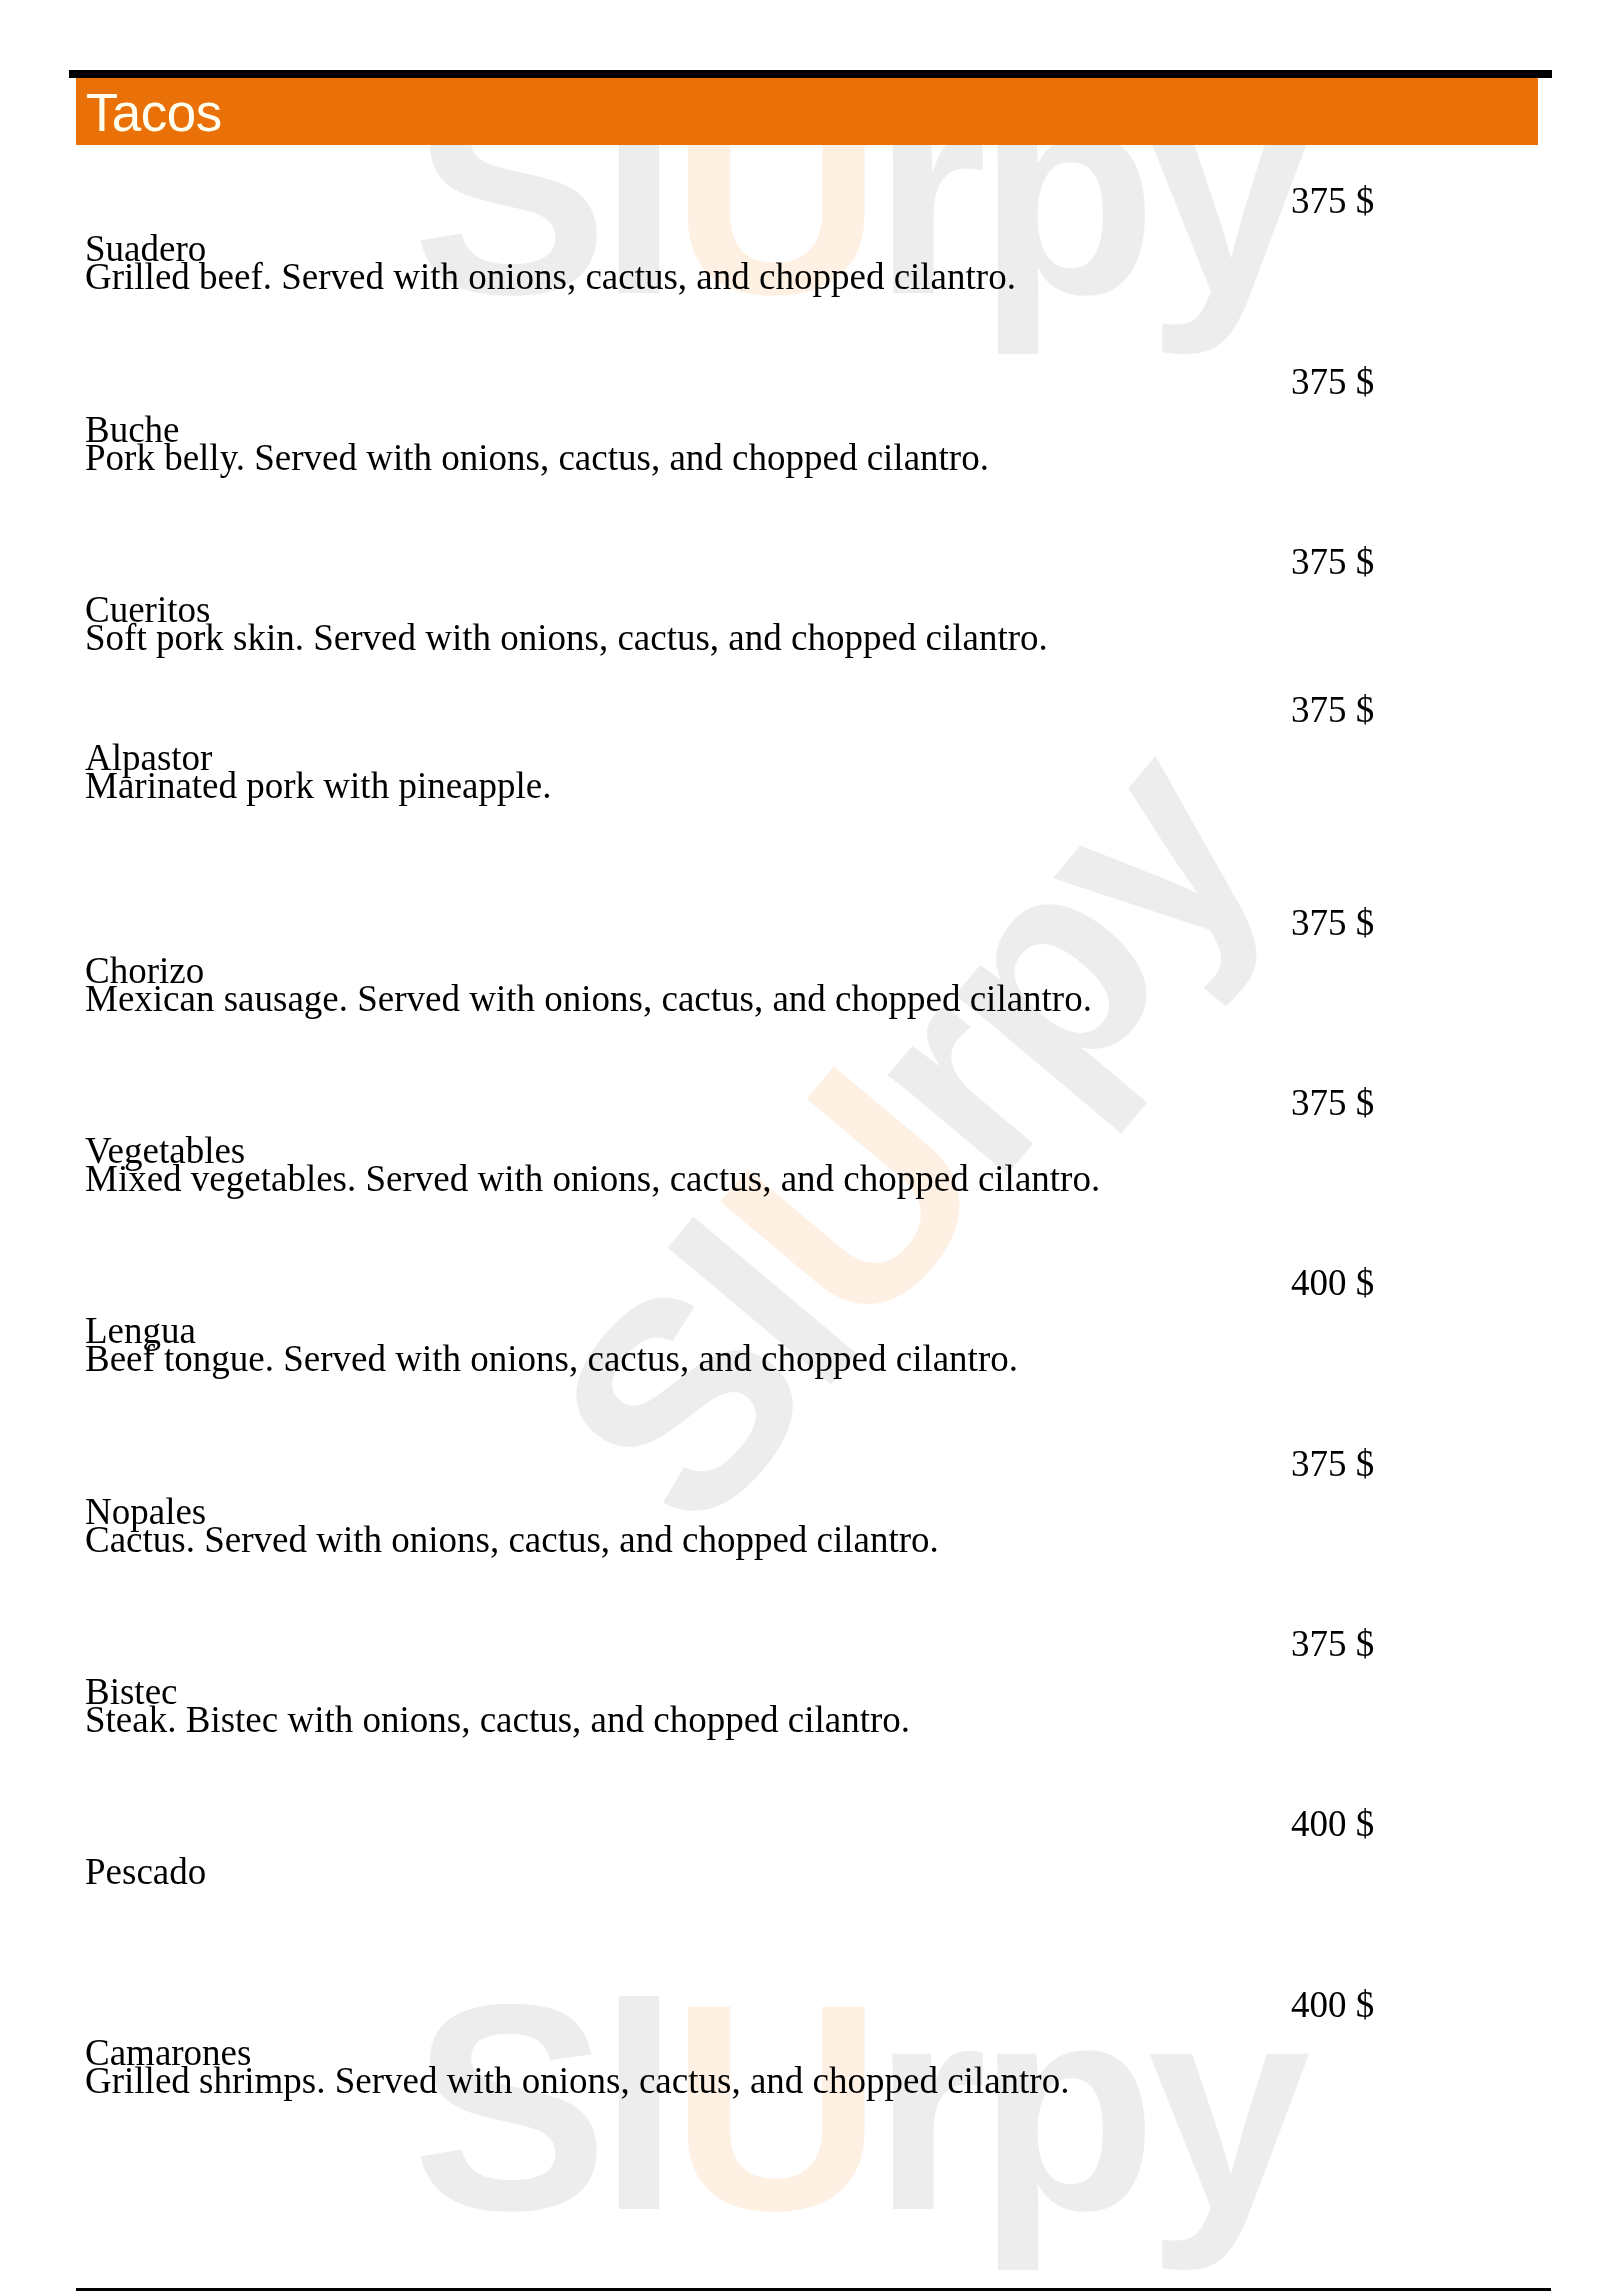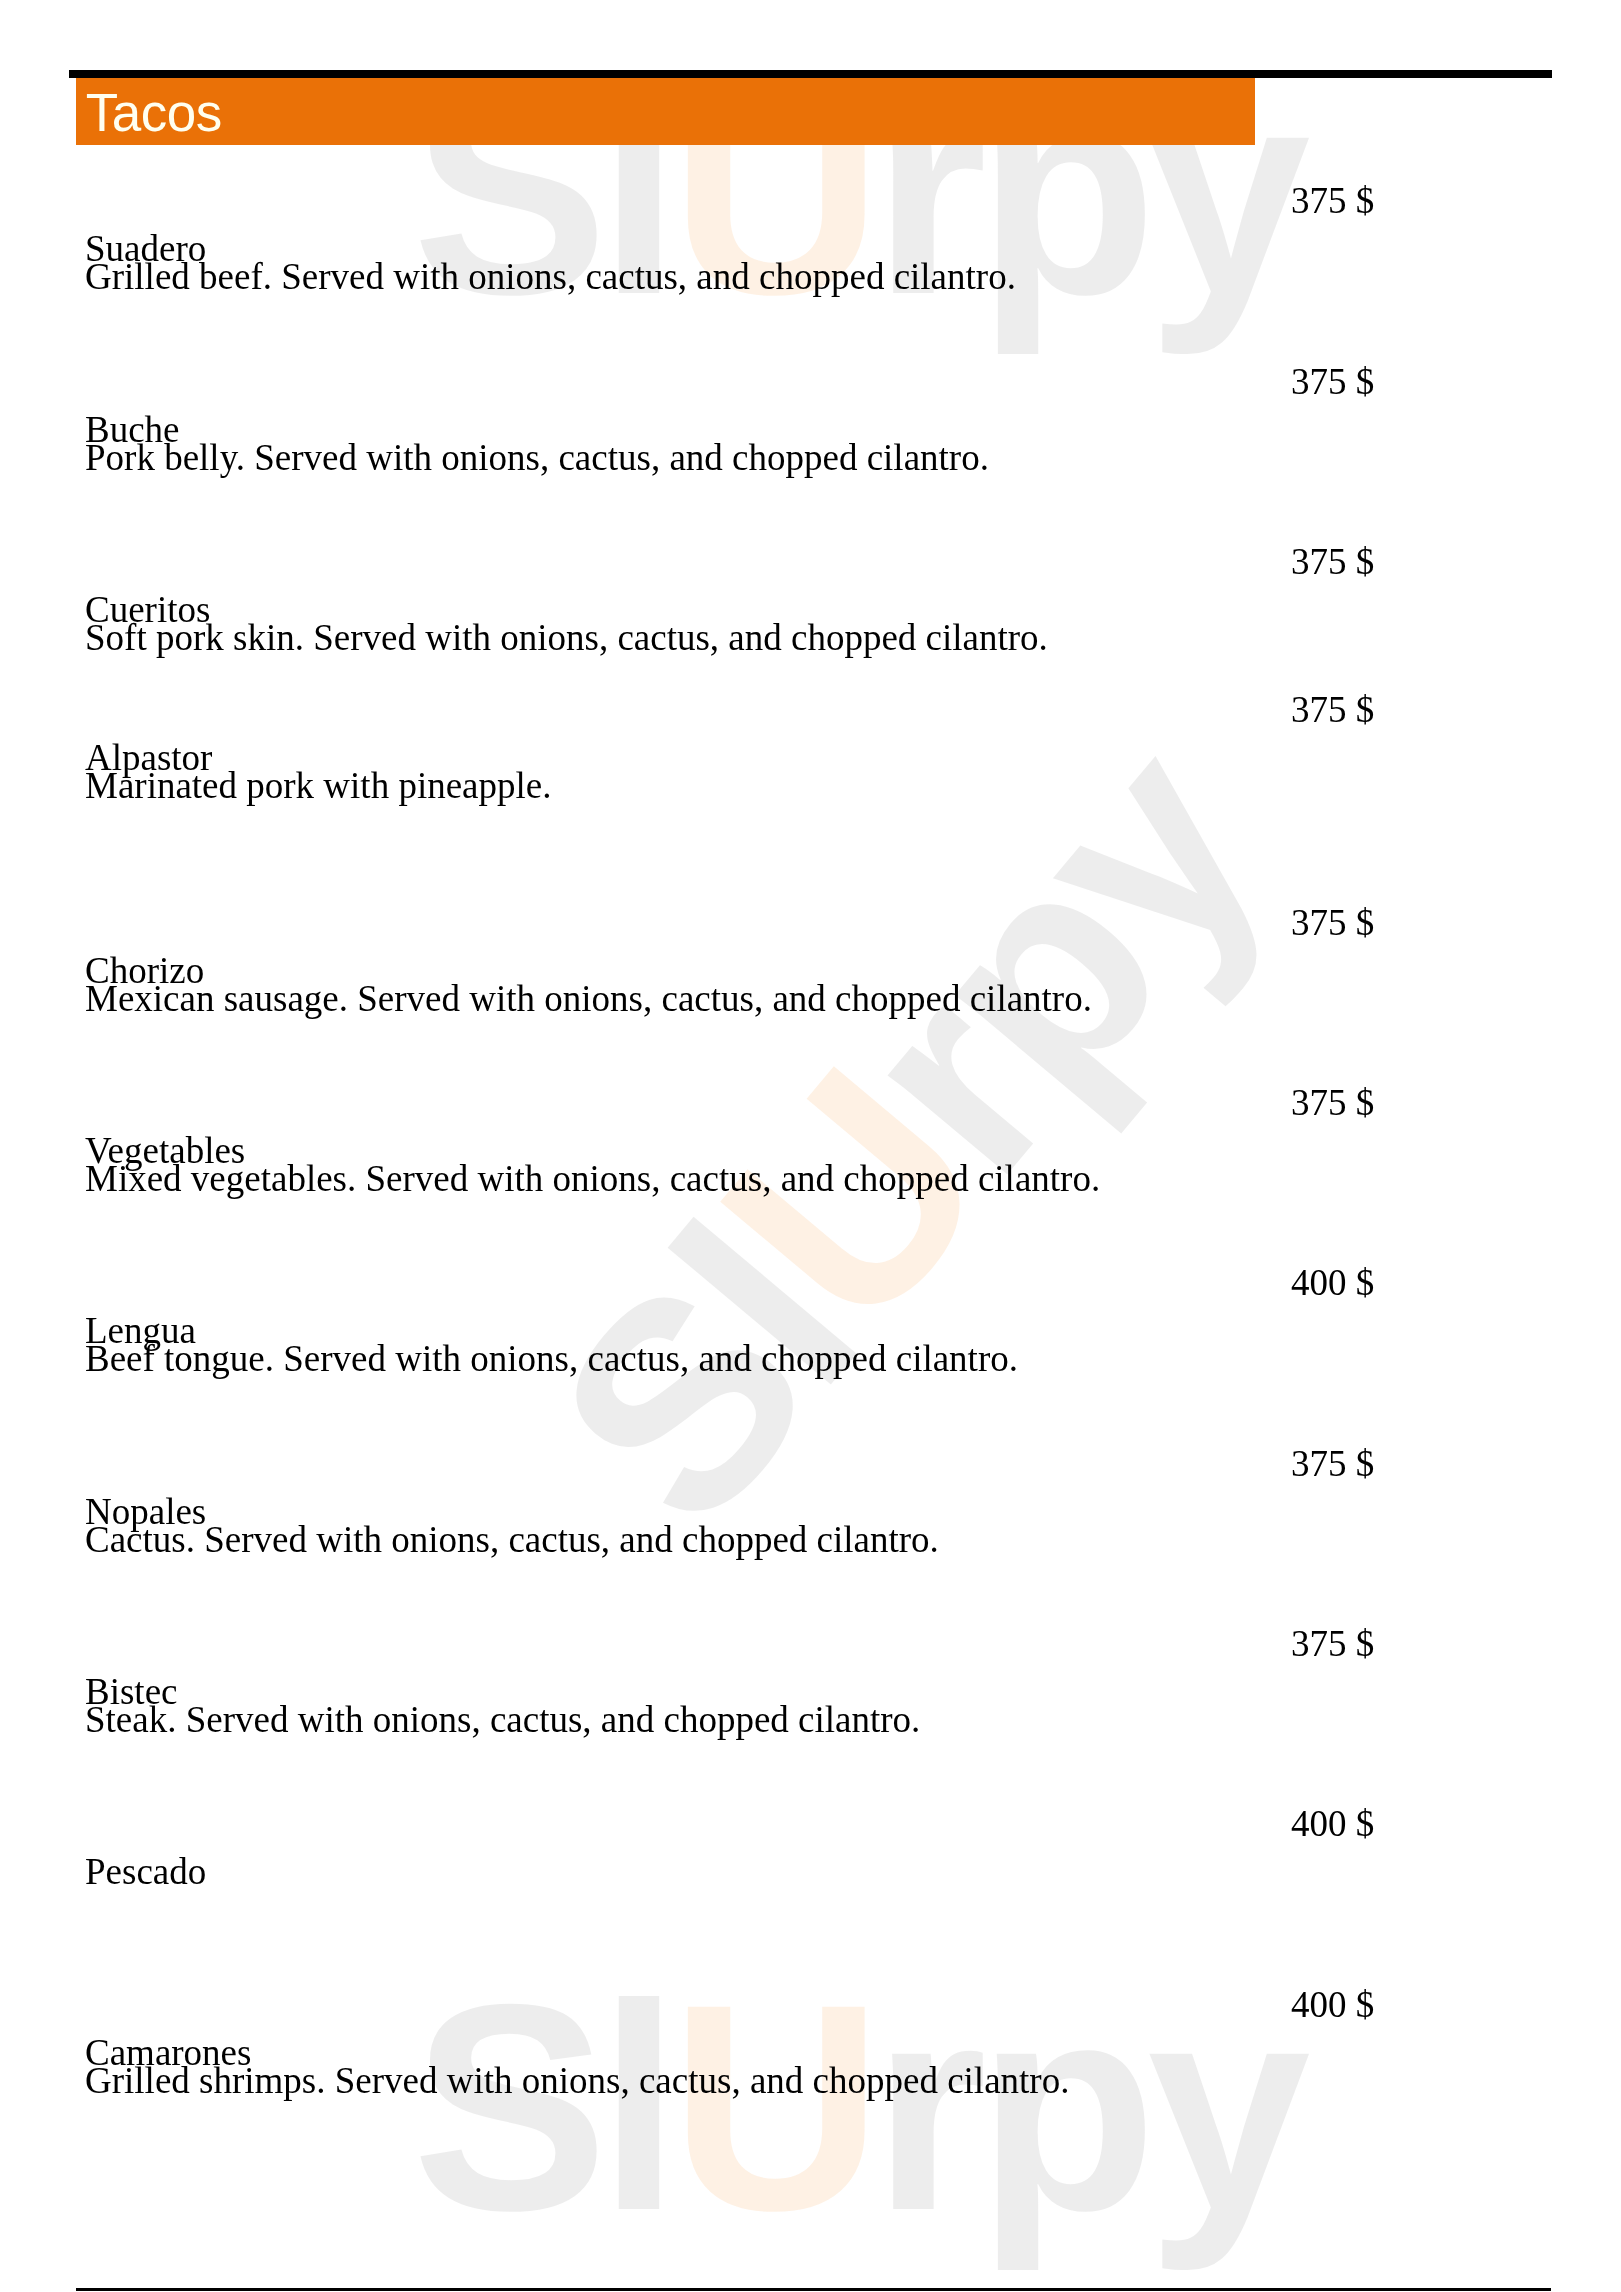--- a/index.html
+++ b/index.html
@@ -18,21 +18,21 @@
     }
     .watermark .u { color: rgba(250,170,90,0.16); }
     .wm-top { left: 412px; top: 44px; }
     .wm-mid { left: 461px; top: 990px; transform: rotate(-50deg); transform-origin: center; }
     .wm-bot { left: 412px; top: 1960px; }
     .rule-top {
       position: absolute; left: 69px; top: 70px; width: 1483px; height: 7.8px;
       background: #000000; z-index: 2;
     }
     .header-bar {
-      position: absolute; left: 76px; top: 77px; width: 1179px; height: 68px;
+      position: absolute; left: 76px; top: 77px; width: 1462px; height: 68px;
       background: #EA7107; z-index: 1;
     }
     .header-title {
       position: absolute; left: 9.8px; top: 5.9px;
       font-family: "Liberation Sans", sans-serif;
       font-size: 53px; color: #FFFFF0; line-height: 59px;
       letter-spacing: -0.5px;
     }
     .menu-list { position: absolute; left: 0; top: 0; width: 1621px; z-index: 3; }
     .menu-item { position: absolute; left: 0; width: 1621px; height: 118px; }
@@ -101,21 +101,21 @@
     <div class="item-desc">Beef tongue. Served with onions, cactus, and chopped cilantro.</div>
   </div>
   <div class="menu-item" style="top:1442px">
     <div class="item-name">Nopales</div>
     <div class="item-price">375 $</div>
     <div class="item-desc">Cactus. Served with onions, cactus, and chopped cilantro.</div>
   </div>
   <div class="menu-item" style="top:1622px">
     <div class="item-name">Bistec</div>
     <div class="item-price">375 $</div>
-    <div class="item-desc">Steak. Served with onions, cactus, and chopped cilantro.</div>
+    <div class="item-desc">Steak. Bistec with onions, cactus, and chopped cilantro.</div>
   </div>
   <div class="menu-item" style="top:1802px">
     <div class="item-name">Pescado</div>
     <div class="item-price">400 $</div>
   </div>
   <div class="menu-item" style="top:1983px">
     <div class="item-name">Camarones</div>
     <div class="item-price">400 $</div>
     <div class="item-desc">Grilled shrimps. Served with onions, cactus, and chopped cilantro.</div>
   </div>

